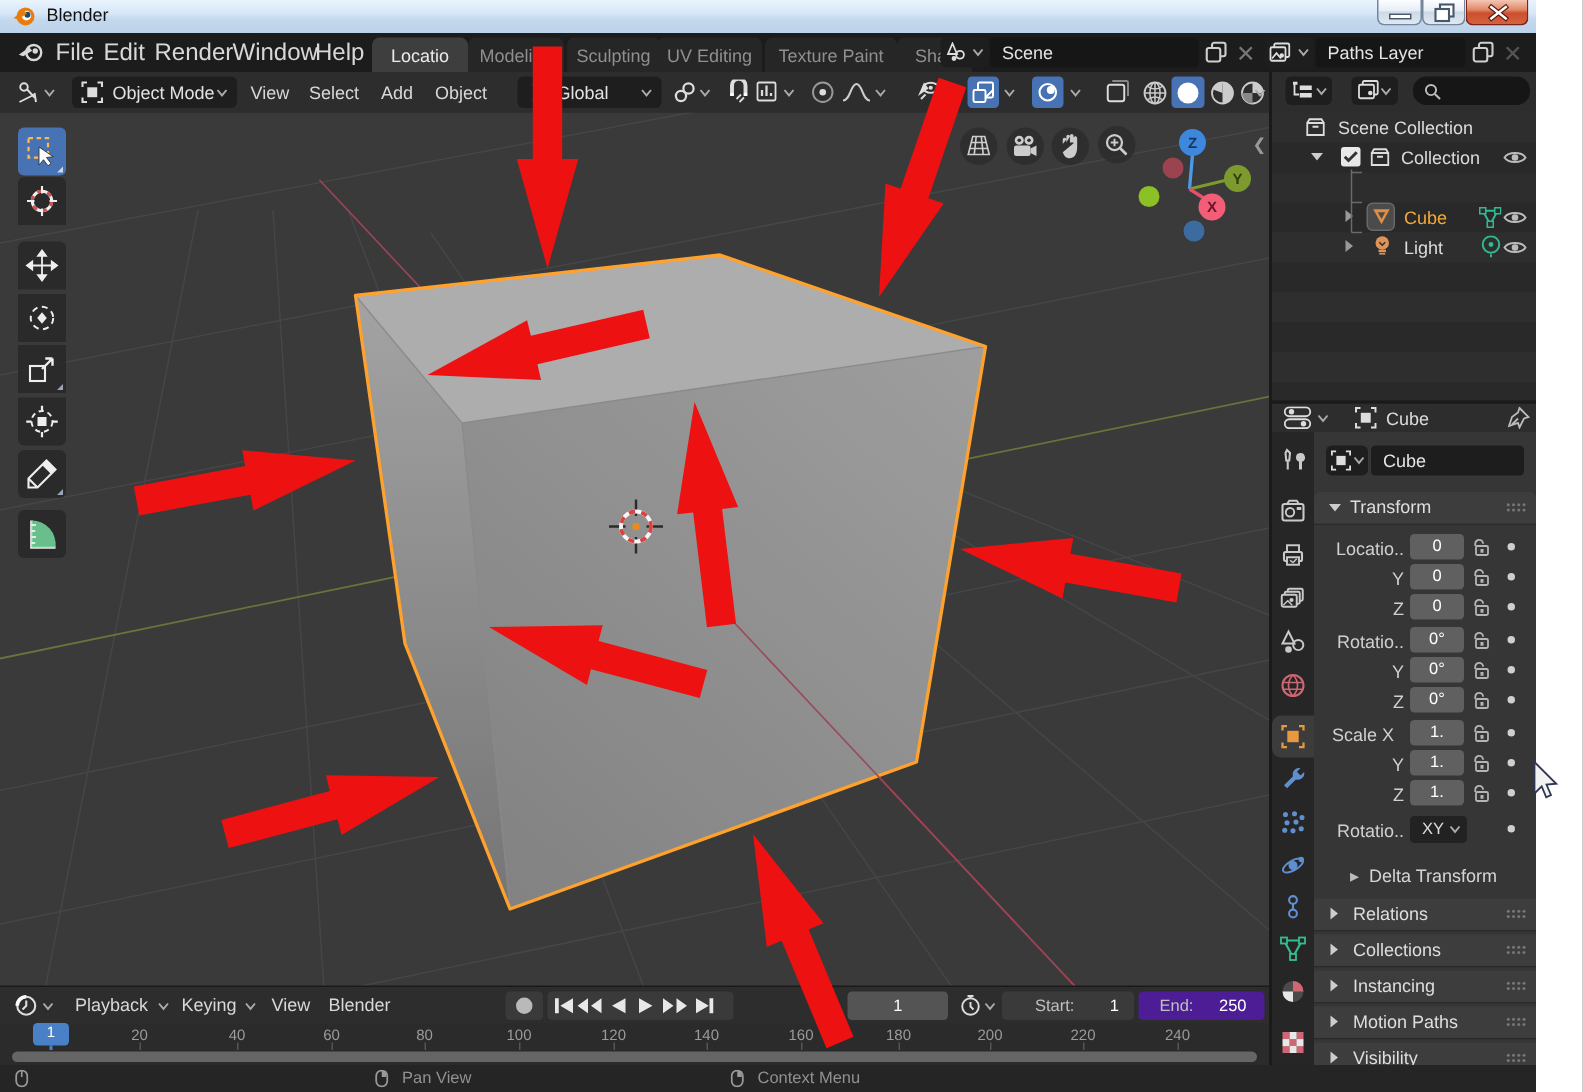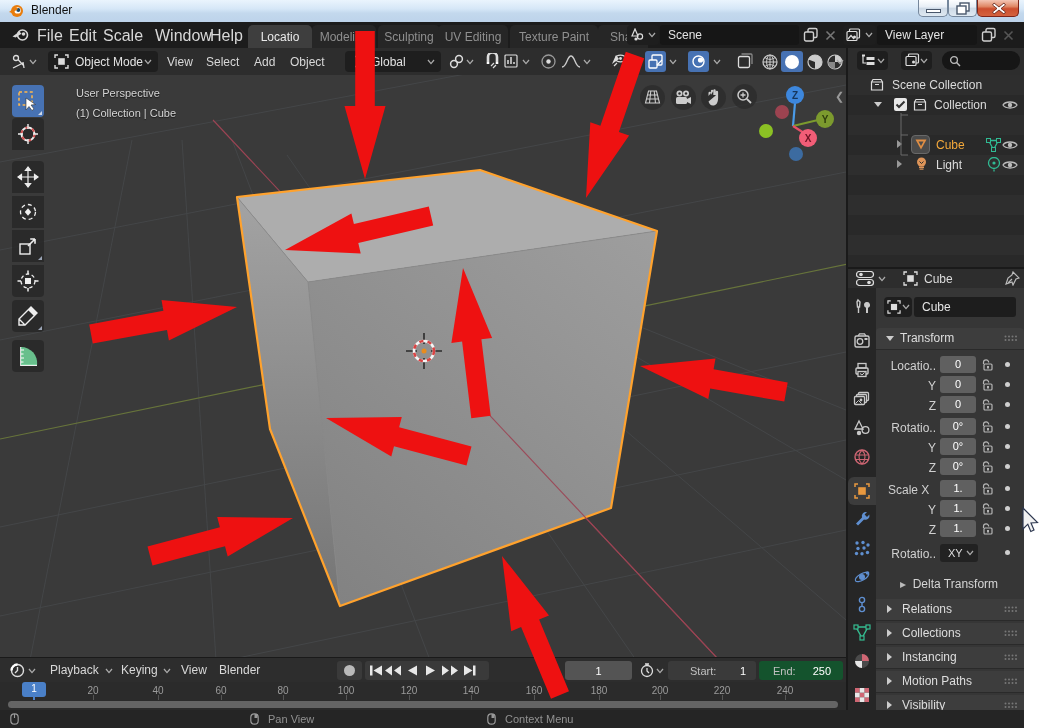--- a/index.html
+++ b/index.html
@@ -78,21 +78,21 @@
     </div>
   </div>
   <div id="menurow">
     <svg class="ic" style="left:12px;top:6px" width="17" height="14" viewBox="0 0 17 14">
       <circle cx="10.5" cy="7" r="5" fill="none" stroke="#d8d8d8" stroke-width="1.6"></circle>
       <circle cx="11.5" cy="6" r="1.8" fill="#d8d8d8"></circle>
       <path d="M0.5 8.5 L7.5 3.5 L9.5 5.8 L3.5 9.5 Z" fill="#d8d8d8"></path>
     </svg>
     <div class="menu" style="left:37px">File</div>
     <div class="menu" style="left:69px">Edit</div>
-    <div class="menu" style="left:103px">Scale</div>
+    <div class="menu" style="left:103px">Render</div>
     <div class="menu" style="left:155px">Window</div>
     <div class="menu" style="left:210px">Help</div>
     <div class="tab active" style="left:248px;width:64px">Locatio</div>
     <div class="tab" style="left:312px;width:64px">Modeling</div>
     <div class="tab" style="left:378px;width:62px">Sculpting</div>
     <div class="tab" style="left:438px;width:70px">UV Editing</div>
     <div class="tab" style="left:510px;width:88px">Texture Paint</div>
     <div class="tab" style="left:598px;width:50px;text-align:left;padding-left:12px;overflow:hidden">Shad</div>
 
     <div class="wdg" style="left:627px;top:3px;width:32px;height:20px">
@@ -118,21 +118,21 @@
       <svg class="ic" style="left:3px;top:3px" width="15" height="14" viewBox="0 0 15 14">
         <rect x="3.5" y="1" width="10" height="9" rx="1" fill="none" stroke="#ddd" stroke-width="1.2"></rect>
         <rect x="1" y="3.5" width="10" height="9" rx="1" fill="#1e1e1e" stroke="#ddd" stroke-width="1.2"></rect>
         <circle cx="8.5" cy="9" r="1.5" fill="#ddd"></circle>
         <path d="M2 11 L5 7.5 L8 11" fill="none" stroke="#ddd" stroke-width="1.2"></path>
       </svg>
       <svg class="ic" style="left:22px;top:7px" width="8" height="6" viewBox="0 0 8 6">
           <path d="M1 1 L4 4.6 L7 1" fill="none" stroke="#aaa" stroke-width="1.3"></path>
         </svg>
     </div>
-    <div class="abs" style="left:877px;top:3px;width:100px;height:20px;background:#161616;border-radius:3px;color:#e3e3e3;font-size:12px;padding:3px 0 0 8px">View Layer</div>
+    <div class="abs" style="left:877px;top:3px;width:100px;height:20px;background:#161616;border-radius:3px;color:#e3e3e3;font-size:12px;padding:3px 0 0 8px">Paths Layer</div>
     <svg class="ic" style="left:981px;top:5px" width="16" height="16" viewBox="0 0 16 16">
       <rect x="5" y="1.5" width="9" height="9" rx="1.5" fill="none" stroke="#cfcfcf" stroke-width="1.4"></rect>
       <rect x="1.5" y="5" width="9" height="9" rx="1.5" fill="#1c1c1c" stroke="#cfcfcf" stroke-width="1.4"></rect>
     </svg>
     <svg class="ic" style="left:1003px;top:8px" width="11" height="11" viewBox="0 0 11 11">
         <path d="M1.5 1.5 L9.5 9.5 M9.5 1.5 L1.5 9.5" stroke="#555" stroke-width="1.6"></path>
       </svg>
   </div>
   <div id="toolrow">
 
@@ -304,21 +304,20 @@
 
       <line x1="482" y1="407.1" x2="763" y2="707" stroke="#9c4454" stroke-width="1.1" opacity="0.9"></line>
 
       <g transform="translate(424,351)">
         <path d="M-18 0 H-7 M7 0 H18 M0 -18 V-7 M0 7 V18" stroke="#2b2b2b" stroke-width="1.6"></path>
         <circle r="10" fill="none" stroke="#f5f5f5" stroke-width="2.6"></circle>
         <circle r="10" fill="none" stroke="#d84444" stroke-width="2.6" stroke-dasharray="4.2 4.2"></circle>
         <circle r="2.5" fill="#e88c1e"></circle>
       </g>
     </svg>
-    <div id="vptext">User Perspective<br>(1) Collection | Cube</div>
 
     <div class="toolbtn active" style="top:10px">
       <svg class="ic" style="left:5px;top:5px" width="22" height="22" viewBox="0 0 22 22">
         <rect x="2" y="2" width="13" height="13" fill="none" stroke="#ffb84d" stroke-width="1.5" stroke-dasharray="3 2.4"></rect>
         <path d="M9 8 L9 20 L12 16.5 L15 20.5 L17 19 L14 15 L18.5 14.5 Z" fill="#fff" stroke="#333" stroke-width="0.6"></path>
       </svg>
       <div class="abs" style="right:2px;bottom:2px;width:0;height:0;border-left:4px solid transparent;border-bottom:4px solid #cfd8e8"></div>
     </div>
     <div class="toolbtn first" style="top:43px">
       <svg class="ic" style="left:5px;top:5px" width="22" height="22" viewBox="0 0 22 22">
@@ -854,21 +853,21 @@
         <circle cx="7" cy="8" r="5.5" fill="none" stroke="#ddd" stroke-width="1.3"></circle>
         <path d="M7 5 V8 L9 10 M5 1 H9 M7 1 V2.5" stroke="#ddd" stroke-width="1.3" fill="none"></path>
       </svg>
       <svg class="ic" style="left:656px;top:10px" width="8" height="6" viewBox="0 0 8 6">
           <path d="M1 1 L4 4.6 L7 1" fill="none" stroke="#aaa" stroke-width="1.3"></path>
         </svg>
       <div class="abs" style="left:668px;top:3px;width:88px;height:19px;background:#3a3a3a;border-radius:3px;font-size:11px">
         <span class="abs" style="left:22px;top:4px;color:#c0c0c0">Start:</span>
         <span class="abs" style="right:10px;top:4px;color:#fff">1</span>
       </div>
-      <div class="abs" style="left:759px;top:3px;width:84px;height:19px;background:#14532d;border-radius:3px;font-size:11px">
+      <div class="abs" style="left:759px;top:3px;width:84px;height:19px;background:#4c1d95;border-radius:3px;font-size:11px">
         <span class="abs" style="left:14px;top:4px;color:#c0c0c0">End:</span>
         <span class="abs" style="right:12px;top:4px;color:#fff">250</span>
       </div>
     </div>
     <div id="tlruler">
       <div class="fnum" style="left:93px">20</div>
       <div class="fnum" style="left:158px">40</div>
       <div class="fnum" style="left:221px">60</div>
       <div class="fnum" style="left:283px">80</div>
       <div class="fnum" style="left:346px">100</div>

